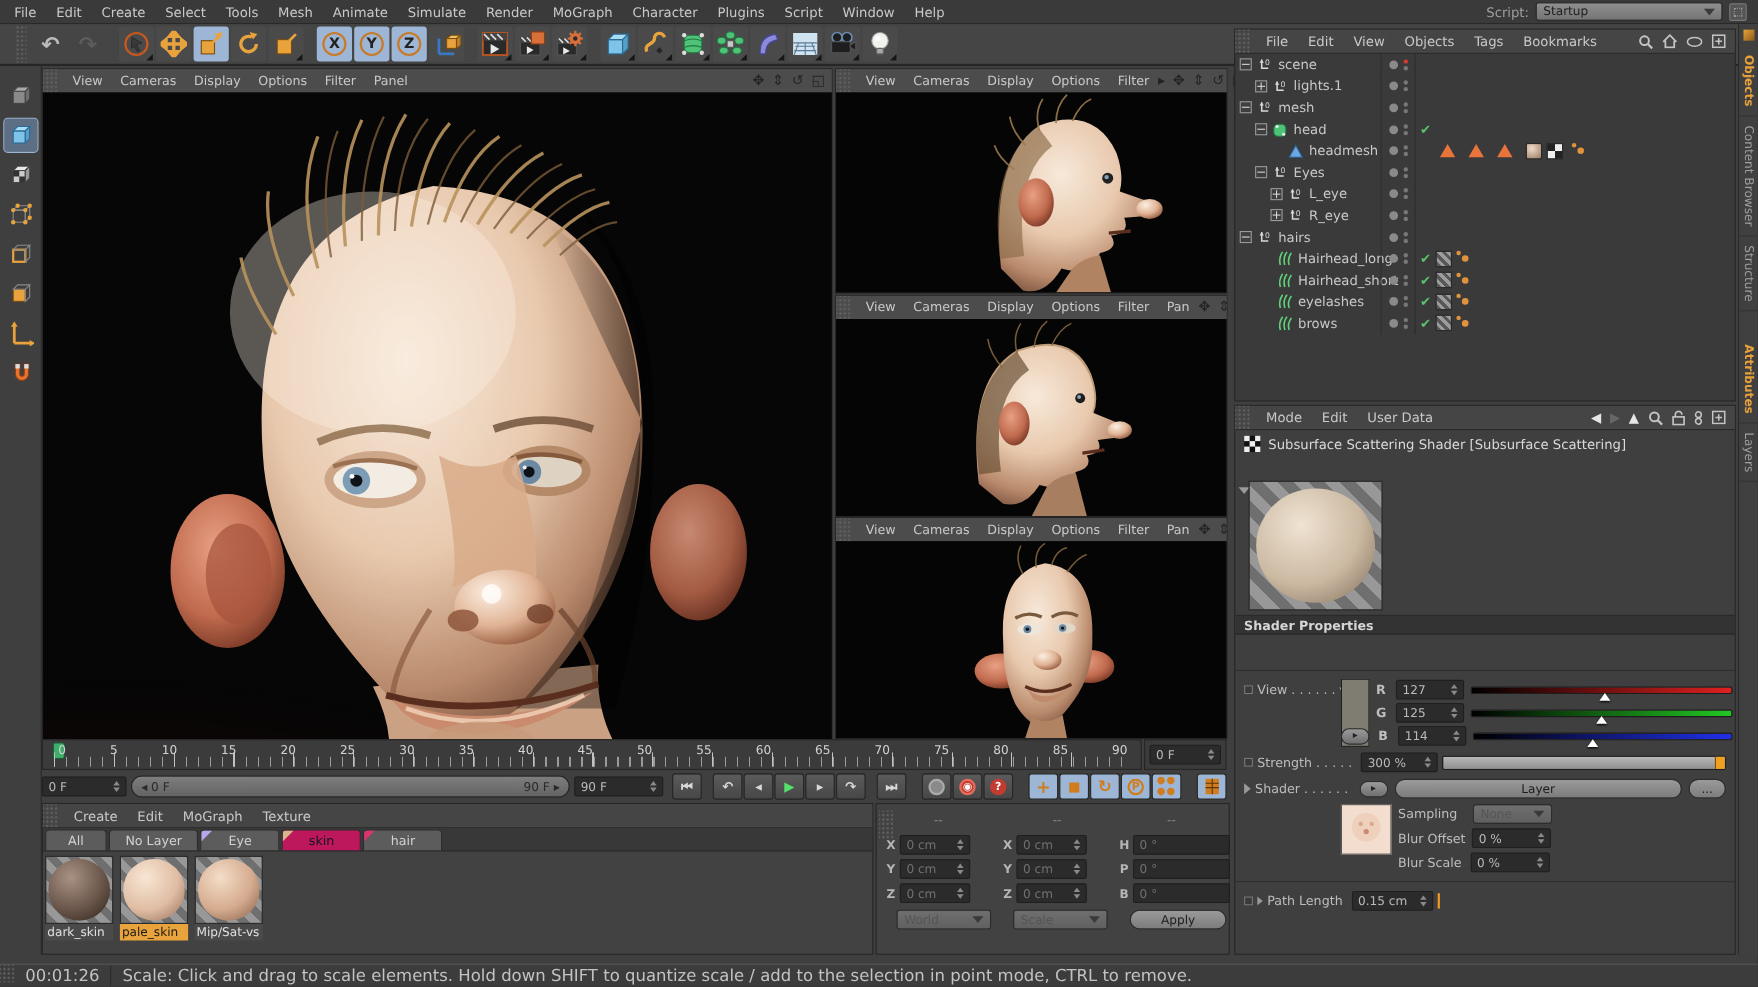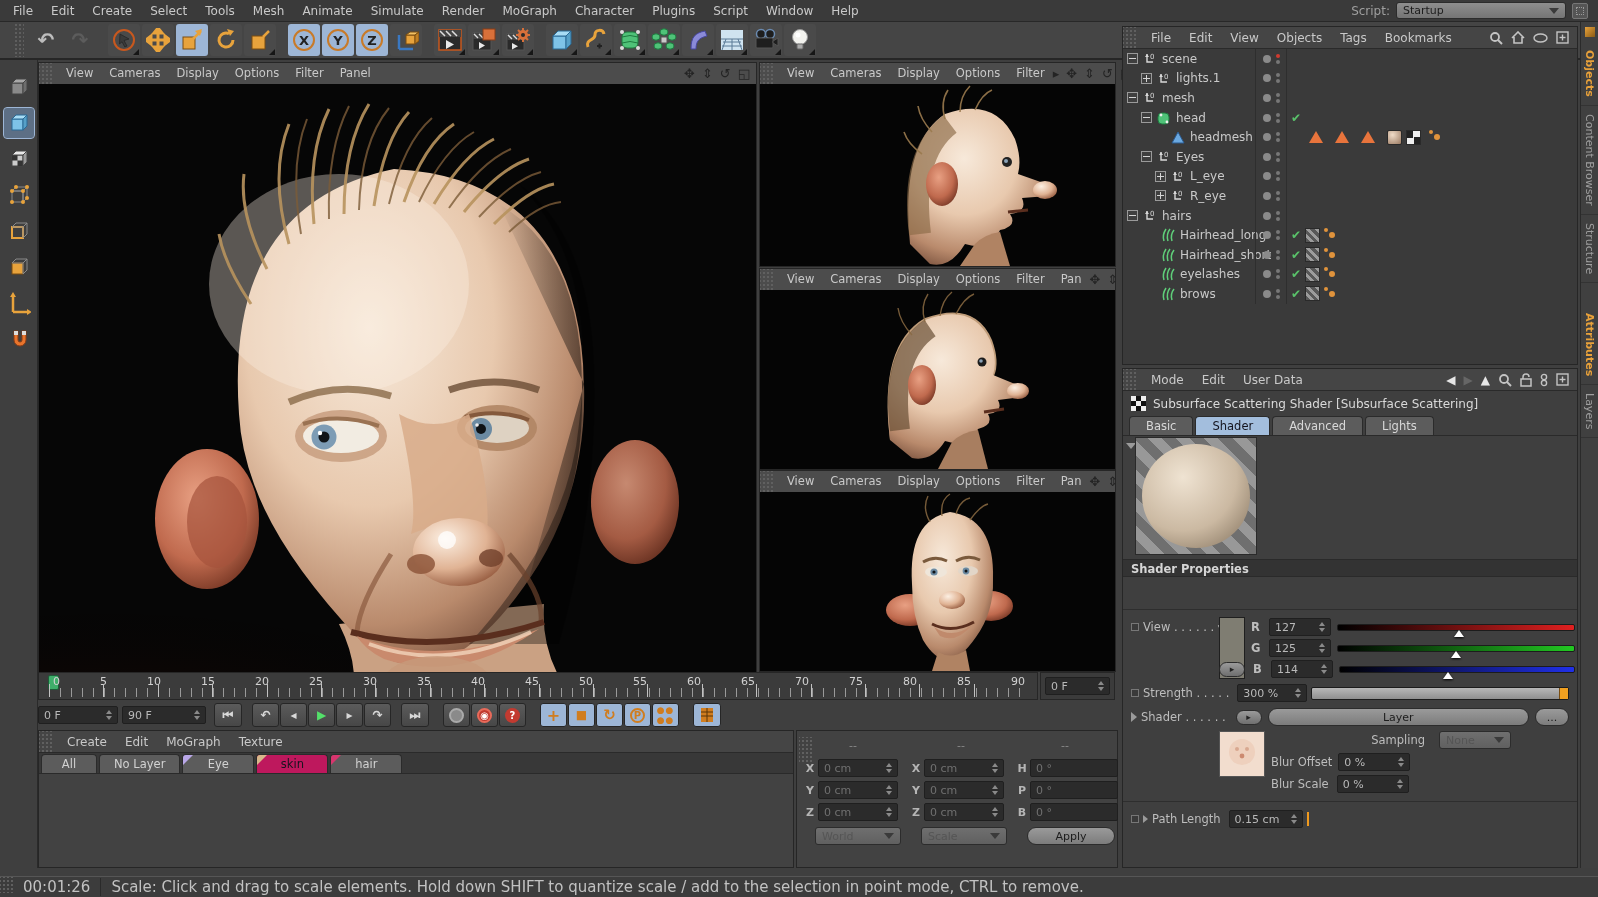--- a/index.html
+++ b/index.html
@@ -72,21 +72,21 @@
   .mtab .corner{position:absolute;left:0;top:0;width:0;height:0;border-right:10px solid transparent;}
   .matcell{width:62px;margin-right:2px;display:inline-block;vertical-align:top;}
   .sphbg{width:62px;height:62px;background:repeating-linear-gradient(45deg,#6f6f6f 0 7px,#989898 7px 14px);position:relative;border:1px solid #2b2b2b;}
   .sph{position:absolute;inset:2px;border-radius:50%;}
   .matlbl{height:15px;font-size:11px;color:#e0e0e0;background:#4a4a4a;text-align:left;padding:1px 2px;white-space:nowrap;overflow:hidden;}
   .matlbl.sel{background:#e8a33c;color:#1a1a1a;}
   
   #coords{left:796px;top:730px;width:322px;height:138px;background:#424242;border:1px solid #262626;font-size:11px;}
   .crow{position:absolute;display:flex;align-items:center;gap:3px;}
   .clab{width:10px;text-align:center;color:#b5b5b5;font-weight:bold;}
-  .cfld{width:80px;}
+  .cfld{width:64px;}
   .chead{color:#8b8b8b;}
   
   #ompanel{left:1122px;top:26px;width:456px;height:339px;background:#3a3a3a;border:1px solid #262626;display:flex;flex-direction:column;}
   .om-icons{margin-left:auto;display:flex;align-items:center;gap:8px;padding-right:8px;}
   #omtree{position:relative;flex:1;overflow:hidden;}
   .tr{display:flex;align-items:center;height:19.6px;position:relative;}
   .tr .ind{flex:0 0 auto;}
   .tw{width:11px;height:11px;border:1px solid #9a9a9a;background:#3f3f3f;position:relative;margin-right:3px;flex:0 0 11px;}
   .tw:before{content:"";position:absolute;left:1px;right:1px;top:4px;height:1px;background:#d5d5d5;}
   .tw.plus:after{content:"";position:absolute;top:1px;bottom:1px;left:4px;width:1px;background:#d5d5d5;}
@@ -677,20 +677,24 @@
   </div>
 
   <div id="transport" class="abs">
     <div class="fld" style="width:80px;">
         <span>0 F</span>
         <span class="spin">
           <i class="up"></i>
           <i class="dn"></i>
         </span>
       </div>
+    <div style="width:414px;height:20px;background:linear-gradient(#7e7e7e,#636363);border:1px solid #262626;border-radius:10px;display:flex;align-items:center;justify-content:space-between;padding:0 8px;color:#2a2a2a;font-size:11px;">
+      <span>◂ <span>0 F</span></span>
+      <span><span>90 F</span> ▸</span>
+    </div>
     <div class="fld" style="width:84px;">
         <span>90 F</span>
         <span class="spin">
           <i class="up"></i>
           <i class="dn"></i>
         </span>
       </div>
     <div class="tb" style="width:28px;margin-left:4px;">
         <span style="color:#d8d8d8;">⏮</span>
       </div>
@@ -761,20 +765,40 @@
       <span class="menuitem">Edit</span>
       <span class="menuitem">MoGraph</span>
       <span class="menuitem">Texture</span>
     </div>
     <div id="mattabs">
       <span class="mtab" style="min-width:56px;text-align:center;">All</span>
       <span class="mtab">No Layer</span>
       <span class="mtab" style="min-width:72px;text-align:center;"><i class="corner" style="border-top:10px solid #b9a7e8;position:absolute;left:0;top:0;"></i><span>Eye</span></span>
       <span class="mtab active" style="min-width:72px;text-align:center;"><i class="corner" style="border-top:10px solid #d8b78a;position:absolute;left:0;top:0;"></i><span>skin</span></span>
       <span class="mtab" style="min-width:72px;text-align:center;"><i class="corner" style="border-top:10px solid #d8356e;position:absolute;left:0;top:0;"></i><span>hair</span></span>
+    </div>
+    <div style="padding:4px 0 0 2px;">
+      <div class="matcell">
+        <div class="sphbg">
+            <div class="sph" style="background:radial-gradient(circle at 36% 30%,#a89284,#6a564a 55%,#32261f 95%);"></div>
+          </div>
+        <div class="matlbl">dark_skin</div>
+      </div>
+      <div class="matcell">
+        <div class="sphbg">
+            <div class="sph" style="background:radial-gradient(circle at 36% 30%,#f8e6d4,#e0bda4 55%,#9a7560 95%);"></div>
+          </div>
+        <div class="matlbl sel">pale_skin</div>
+      </div>
+      <div class="matcell">
+        <div class="sphbg">
+            <div class="sph" style="background:radial-gradient(circle at 36% 30%,#f4ddc8,#d4ab8e 55%,#8a6450 95%);"></div>
+          </div>
+        <div class="matlbl">Mip/Sat-vs</div>
+      </div>
     </div>
   </div>
 
   <div id="coords" class="abs">
     <div class="grip" style="position:absolute;left:2px;top:6px;height:26px;"></div>
     <div class="crow" style="left:52px;top:8px;">
         <span class="chead">--</span>
       </div>
     <div class="crow" style="left:160px;top:8px;">
         <span class="chead">--</span>
@@ -1247,26 +1271,20 @@
       <svg width="15" height="15">
           <rect width="15" height="15" fill="#111"></rect>
           <rect x="0" y="0" width="5" height="5" fill="#eee"></rect>
           <rect x="10" y="0" width="5" height="5" fill="#eee"></rect>
           <rect x="5" y="5" width="5" height="5" fill="#eee"></rect>
           <rect x="0" y="10" width="5" height="5" fill="#eee"></rect>
           <rect x="10" y="10" width="5" height="5" fill="#eee"></rect>
         </svg>
       <span style="color:#dadada;font-size:12px;">Subsurface Scattering Shader [Subsurface Scattering]</span>
     </div>
-    <div style="display:flex;align-items:flex-end;gap:2px;padding:2px 0 0 6px;border-bottom:1px solid #2a2a2a;height:22px;">
-      <span class="amtab">Basic</span>
-      <span class="amtab active">Shader</span>
-      <span class="amtab">Advanced</span>
-      <span class="amtab">Lights</span>
-    </div>
     <span style="position:absolute;left:3px;top:74px;width:0;height:0;border-left:5px solid transparent;border-right:5px solid transparent;border-top:6px solid #9a9a9a;"></span>
     <div id="amprev">
         <div class="ball"></div>
       </div>
 
     <div class="sechead" style="top:190px;">Shader Properties</div>
 
     <div style="position:absolute;top:240px;left:0;width:100%;border-top:1px solid #2e2e2e;"></div>
 
     <div class="arow" style="top:248px;height:20px;">
@@ -1342,21 +1360,21 @@
         </div>
     </div>
     <div style="position:absolute;top:362px;left:96px;width:46px;height:46px;background:#f2ddce;border:1px solid #555;">
       <svg width="44" height="44">
           <circle cx="22" cy="20" r="13" fill="#eed0bd"></circle>
           <circle cx="17" cy="17" r="2" fill="#d8a890"></circle>
           <circle cx="27" cy="17" r="2" fill="#d8a890"></circle>
           <circle cx="22" cy="24" r="2.4" fill="#cc8a70"></circle>
         </svg>
     </div>
-    <div class="arow" style="top:362px;left:148px;width:240px;height:18px;justify-content:flex-end;">
+    <div class="arow" style="top:362px;left:148px;width:240px;height:18px;">
       <span class="alab">Sampling</span>
       <div class="dd dis" style="width:72px;margin-left:14px;">
           <span>None</span>
           <span class="arr"></span>
         </div>
     </div>
     <div class="arow" style="top:384px;left:148px;width:240px;height:18px;">
       <span class="alab">Blur Offset</span>
       <div class="fld" style="width:72px;margin-left:6px;">
           <span>0 %</span>

